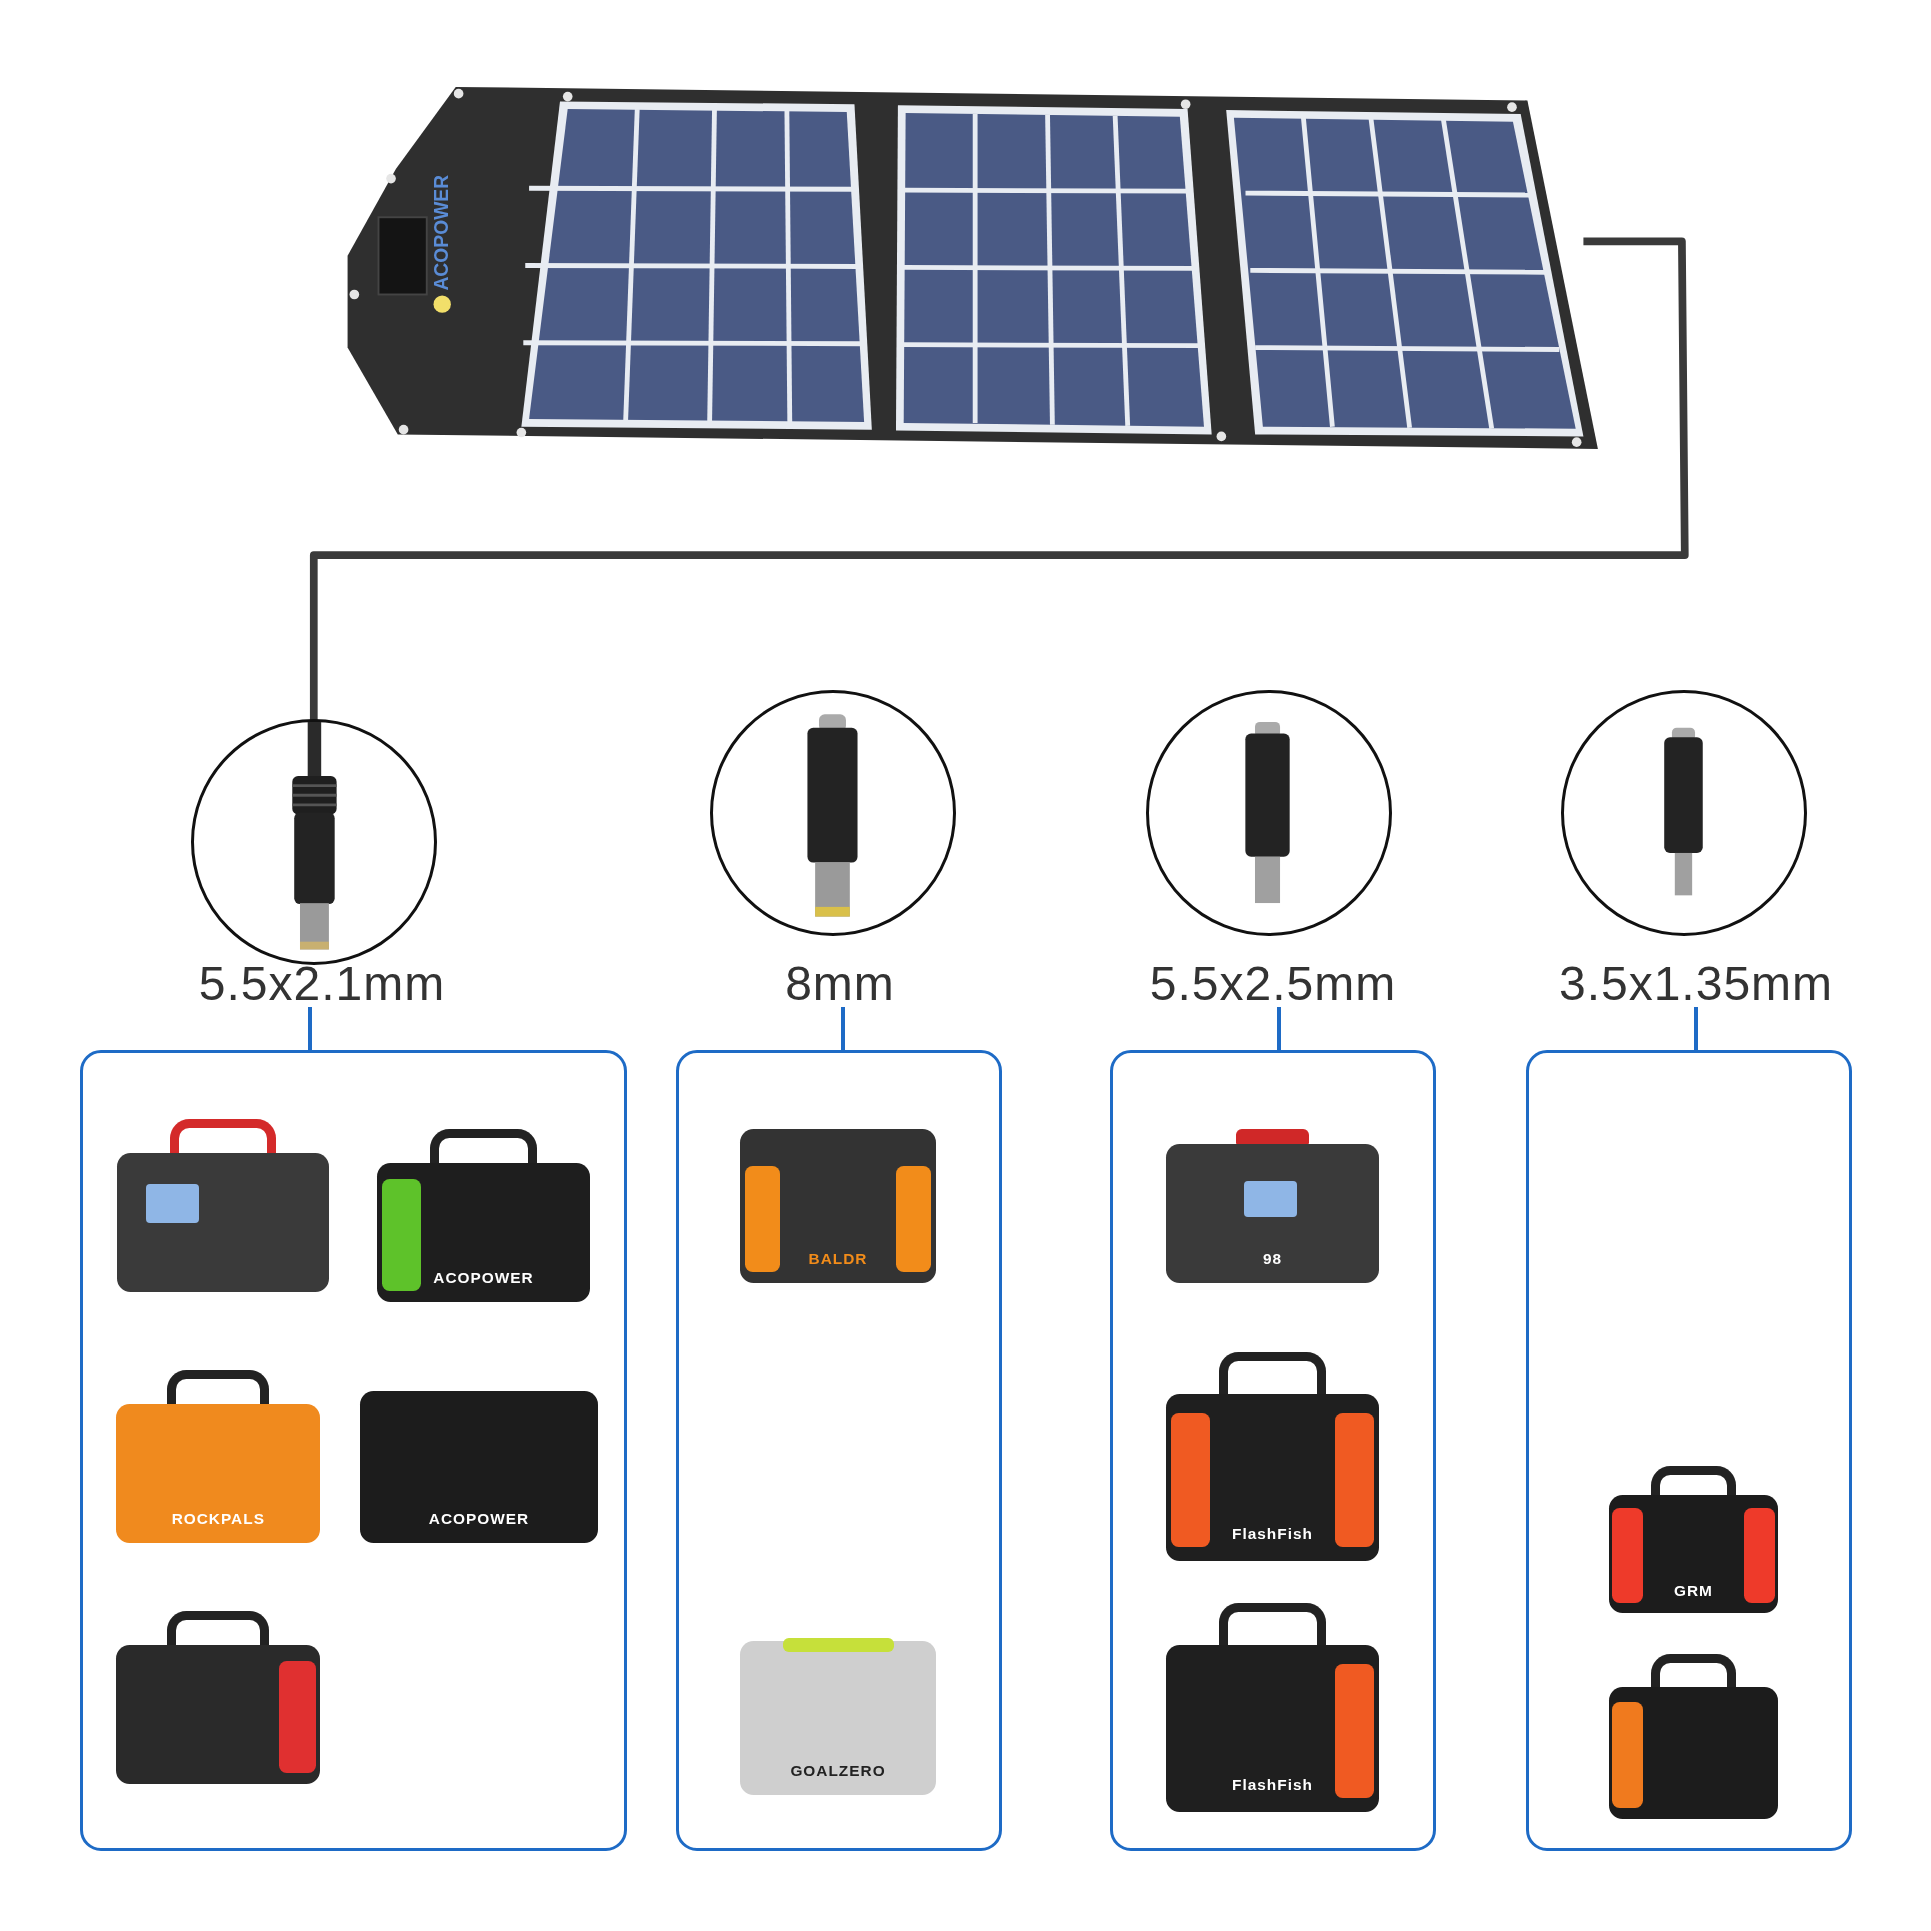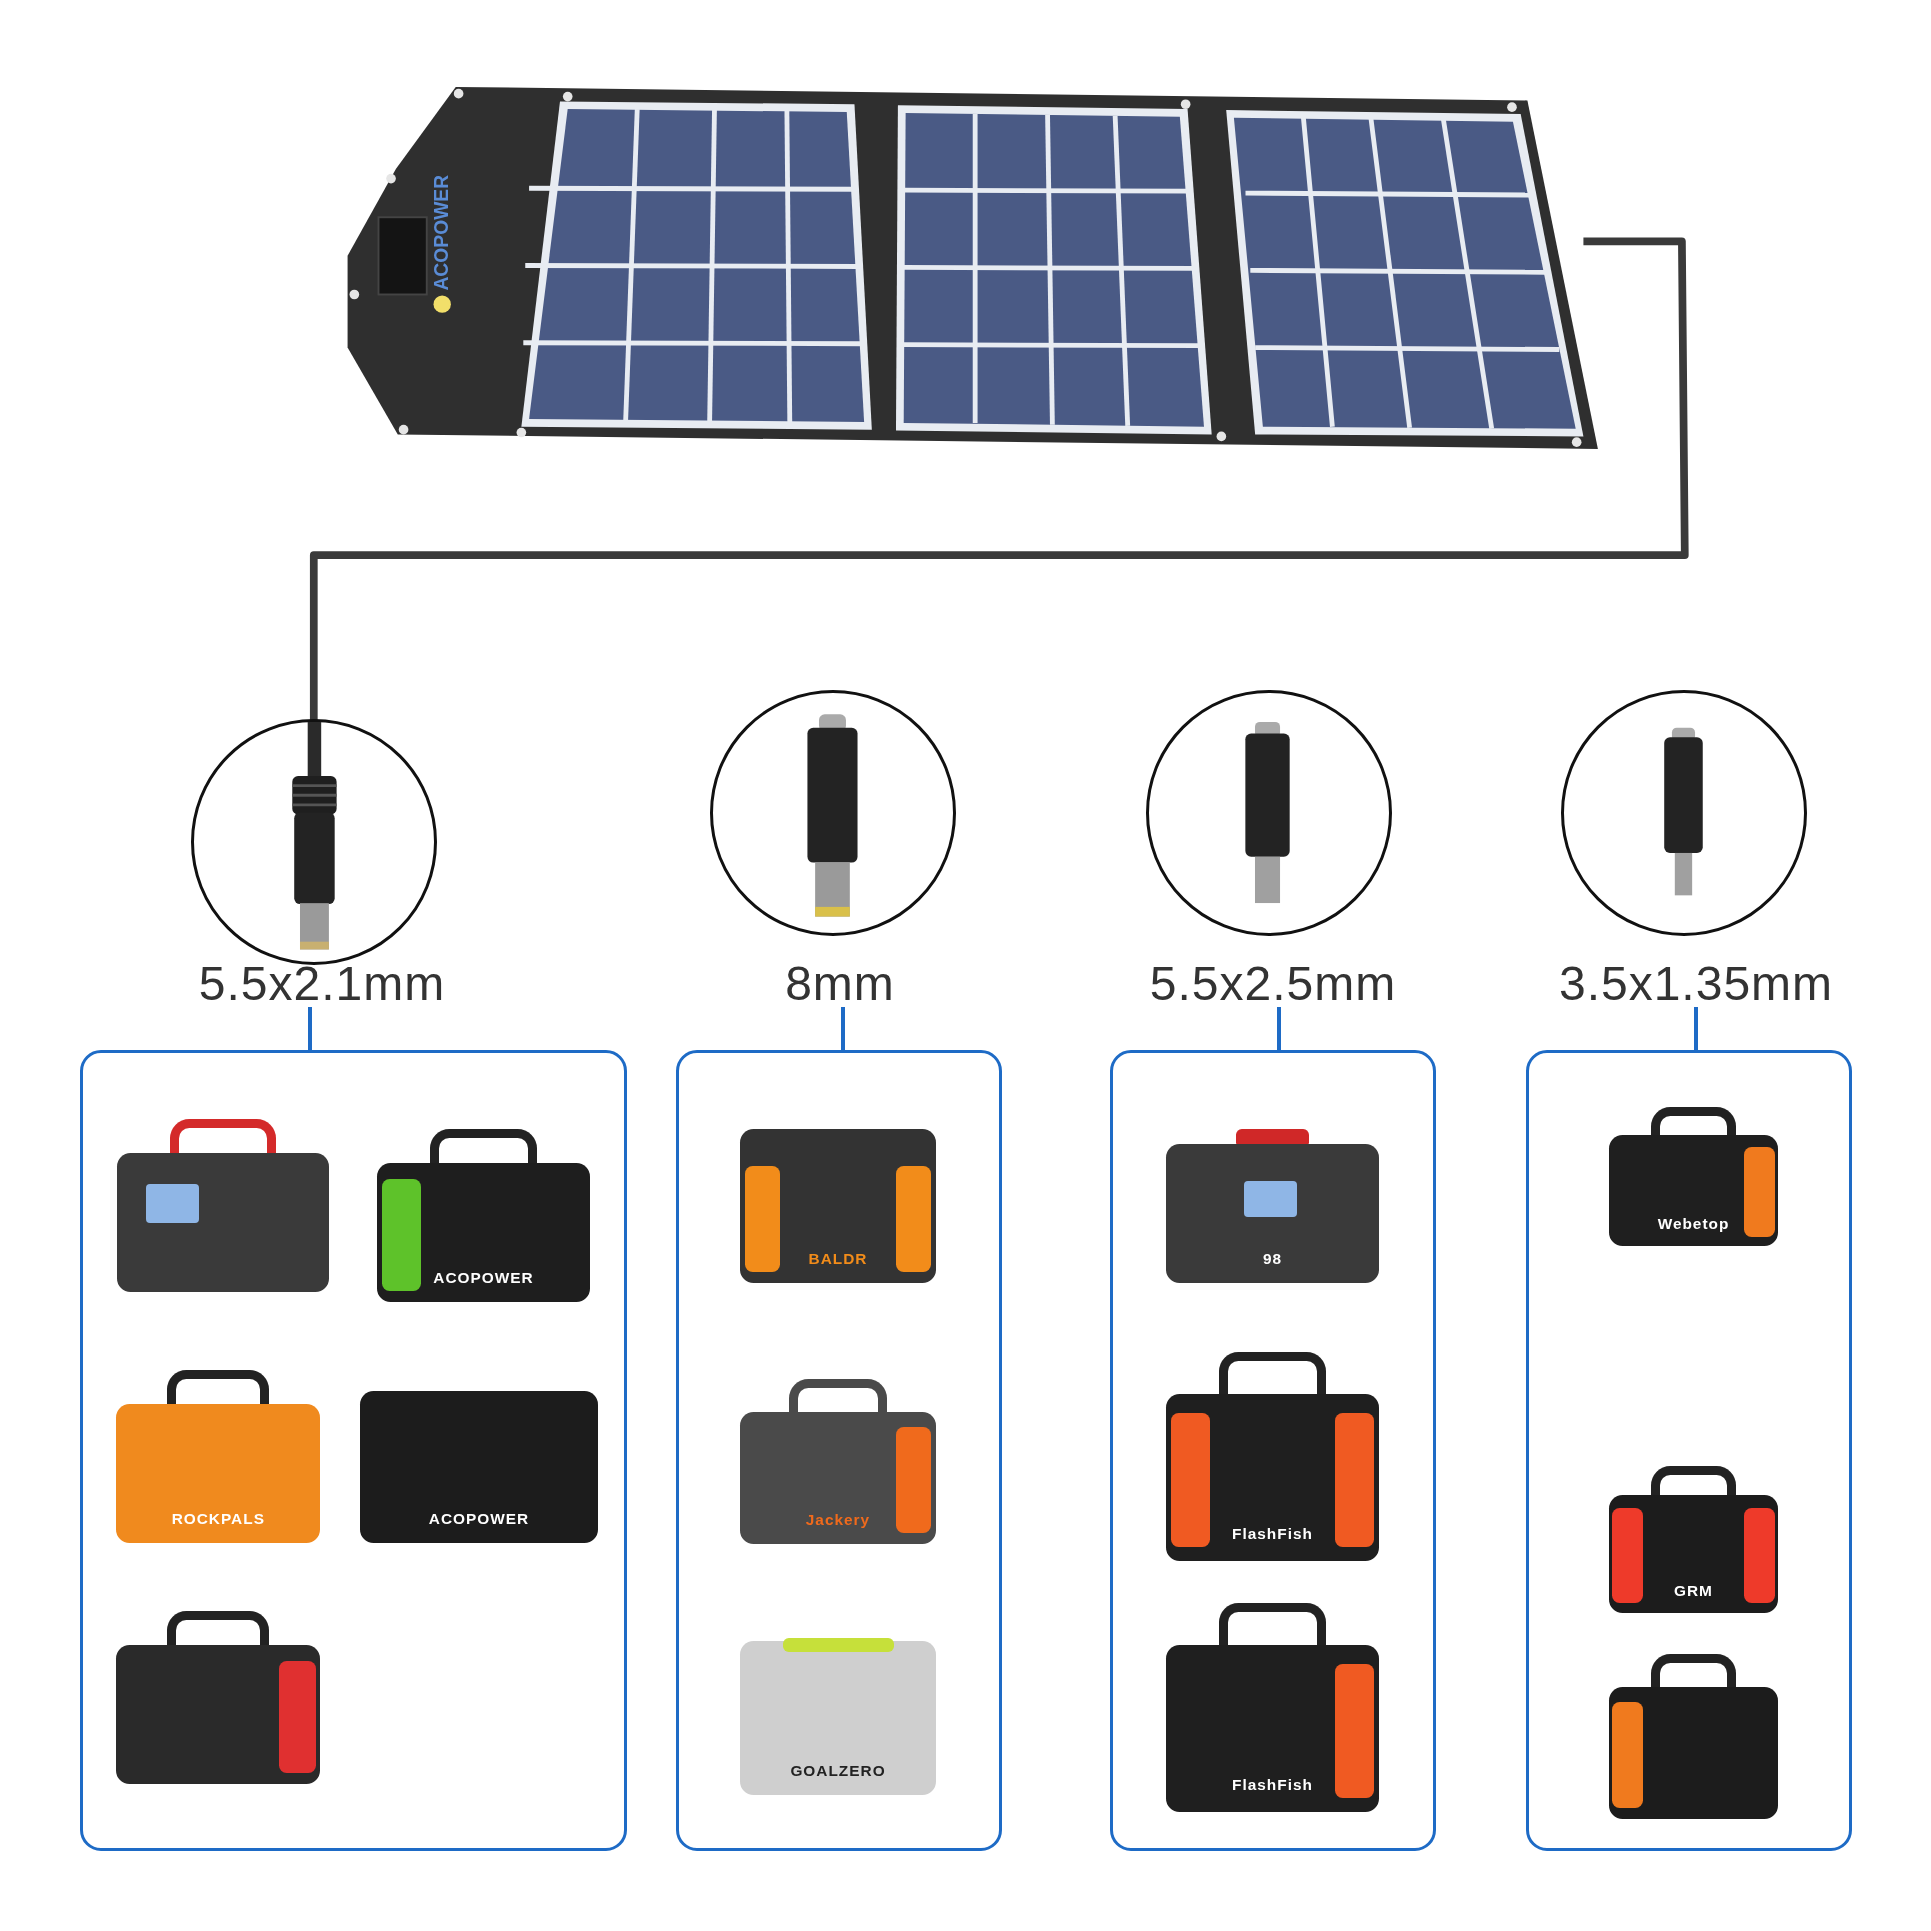--- a/index.html
+++ b/index.html
@@ -156,26 +156,20 @@
   </div>
 </div>
 
 <div class="group-box" style="left:676px;top:1050px;width:326px;height:801px;">
   <div class="device" style="left:48px;top:58px;width:222px;height:183px;">
     <div class="dev-body" style="background:#333333;top:10%;"></div>
     <div class="dev-accent" style="left:8%;background:#f28c1a;"></div>
       <div class="dev-accent" style="right:8%;background:#f28c1a;"></div>
     <div class="dev-brand" style="color:#f28c1a;">BALDR</div>
   </div>
-  <div class="device" style="left:48px;top:319px;width:222px;height:183px;">
-    <div class="dev-handle" style="border-color:#4a4a4a;"></div>
-      <div class="dev-body" style="background:#4a4a4a;"></div>
-    <div class="dev-accent" style="right:8%;background:#f06a1c;"></div>
-      <div class="dev-brand" style="color:#f06a1c;">Jackery</div>
-  </div>
   <div class="device" style="left:48px;top:570px;width:222px;height:183px;">
     <div class="dev-body" style="background:#cfcfcf;top:10%;"></div>
     <div class="abs" style="left:25%;right:25%;top:8%;height:8%;background:#c6e03a;border-radius:5.8px;"></div>
     <div class="dev-brand" style="color:#222;">GOALZERO</div>
   </div>
 </div>
 
 <div class="group-box" style="left:1110px;top:1050px;width:326px;height:801px;padding-left:38px;">
   <div class="device" style="left:39px;top:58px;width:241px;height:183px;">
     <div class="abs" style="left:35%;right:35%;top:10%;height:10%;background:#d02828;border-radius:5.8px;"></div>
@@ -192,26 +186,20 @@
   </div>
   <div class="device" style="left:39px;top:541px;width:241px;height:232px;">
     <div class="dev-handle"></div>
       <div class="dev-body" style="background:#1f1f1f;"></div>
     <div class="dev-accent" style="right:8%;background:#f05a22;"></div>
     <div class="dev-brand">FlashFish</div>
   </div>
 </div>
 
 <div class="group-box" style="left:1526px;top:1050px;width:326px;height:801px;">
-  <div class="device" style="left:68px;top:48px;width:193px;height:154px;">
-    <div class="dev-handle"></div>
-      <div class="dev-body" style="background:#1f1f1f;"></div>
-    <div class="dev-accent" style="right:8%;background:#f07a1e;"></div>
-      <div class="dev-brand">Webetop</div>
-  </div>
   <div class="device" style="left:68px;top:406px;width:193px;height:164px;">
     <div class="dev-handle"></div>
       <div class="dev-body" style="background:#1c1c1c;"></div>
     <div class="dev-accent" style="left:8%;background:#ee3a2a;"></div>
       <div class="dev-accent" style="right:8%;background:#ee3a2a;"></div>
     <div class="dev-brand">GRM</div>
   </div>
   <div class="device" style="left:68px;top:594px;width:193px;height:183px;">
     <div class="dev-handle"></div>
       <div class="dev-body" style="background:#1c1c1c;"></div>

